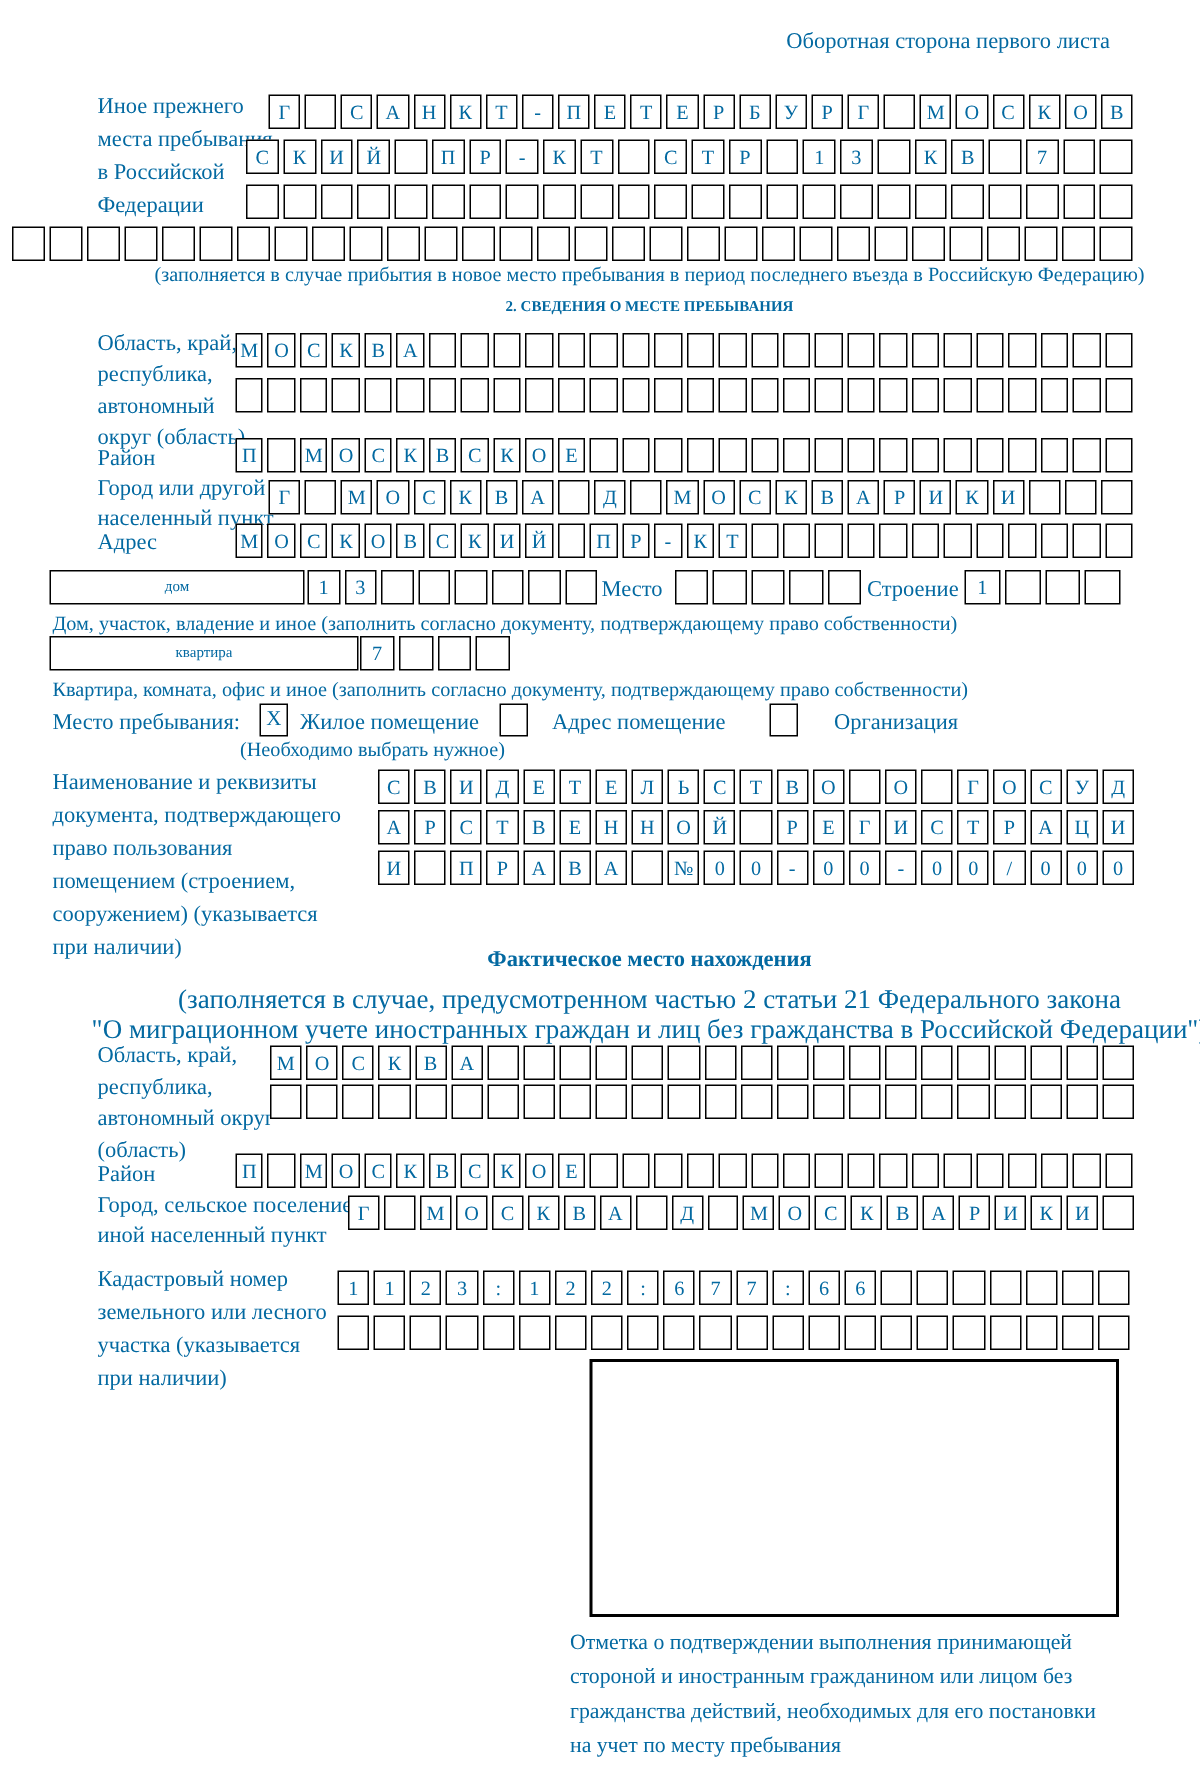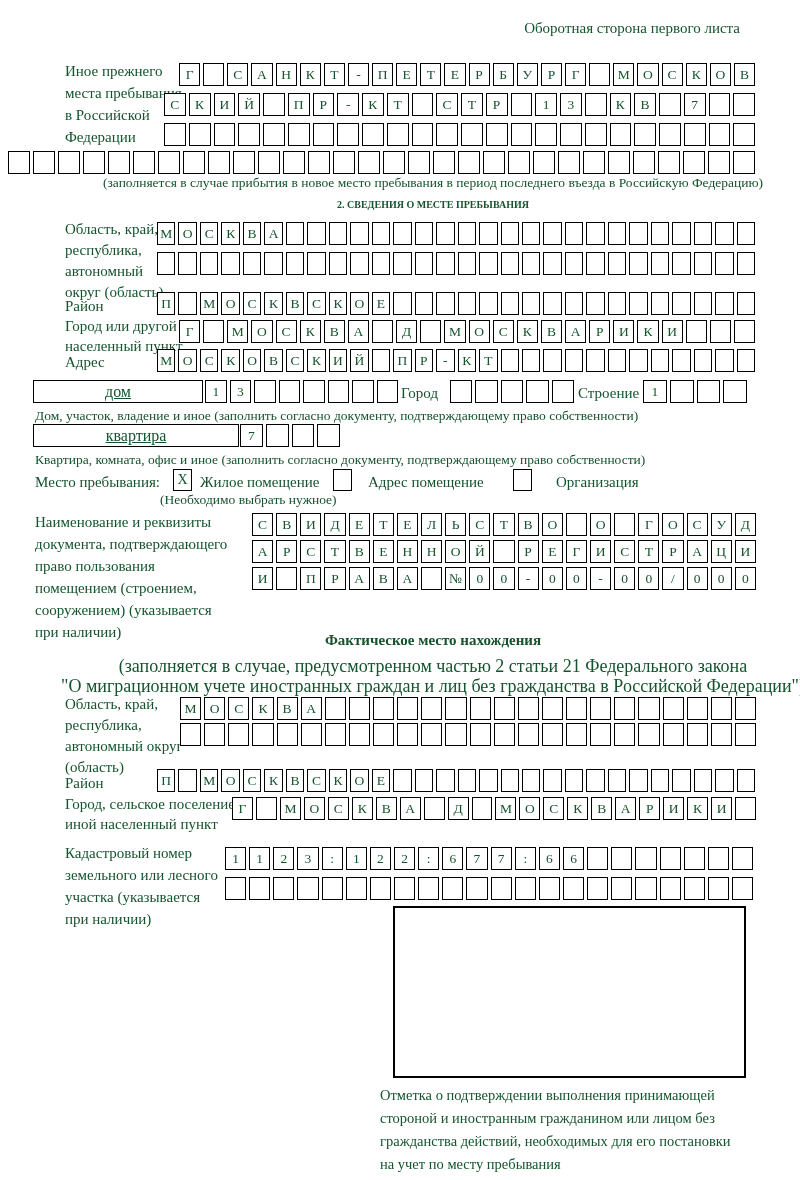--- a/index.html
+++ b/index.html
@@ -1,31 +1,31 @@
 <!DOCTYPE html>
 <html><head>
 <meta charset="utf-8">
 <style>
   html,body { margin:0; padding:0; background:#fff; }
   .page {
     position:relative; width:800px; height:1180px; background:#fff;
-    font-family:"Liberation Serif","DejaVu Serif",serif; color:#14532d; overflow:hidden;
+    font-family:"Liberation Serif","DejaVu Serif",serif; color:#0369a1; overflow:hidden;
   }
   .abs { position:absolute; }
   .lbl { position:absolute; font-size:15px; line-height:22px; }
   .lines { white-space:pre-line; }
   .crow { position:absolute; display:flex; gap:3px; }
   .cell {
     flex:1 1 0; height:21px; border:1.6px solid #000; background:#fff;
     display:flex; align-items:center; justify-content:center;
     font-size:13.5px; line-height:1; overflow:hidden;
   }
   .widebox {
     position:absolute; height:21px; border:1.6px solid #000; background:#fff;
-    display:flex; align-items:center; justify-content:center; font-size:16px;text-decoration:underline;
+    display:flex; align-items:center; justify-content:center; font-size:10px;
   }
   .checkbox {
     position:absolute; width:17px; height:20px; border:1.6px solid #000; background:#fff;
     display:flex; align-items:center; justify-content:center; font-size:14px;
   }
   .caption { position:absolute; font-size:13.5px; }
   .center { text-align:left; }
   .bold { font-weight:bold; }
   .titleline { position:absolute; left:0; width:800px; text-align:center;margin-left:33px; }
   .stamp { position:absolute; border:2px solid #000; background:#fff; }
@@ -320,21 +320,21 @@
     <div class="crow" style="left:205px; top:380px; width:193px;">
         <span class="cell">1</span>
         <span class="cell">3</span>
         <span class="cell"></span>
         <span class="cell"></span>
         <span class="cell"></span>
         <span class="cell"></span>
         <span class="cell"></span>
         <span class="cell"></span>
       </div>
-    <div class="lbl" style="left:401px; top:382px;">Город</div>
+    <div class="lbl" style="left:401px; top:382px;">Место</div>
     <div class="crow" style="left:450px; top:380px; width:124px;">
         <span class="cell"></span>
         <span class="cell"></span>
         <span class="cell"></span>
         <span class="cell"></span>
         <span class="cell"></span>
       </div>
     <div class="lbl" style="left:578px; top:382px;">Строение</div>
     <div class="crow" style="left:643px; top:380px; width:104px;">
         <span class="cell">1</span>

